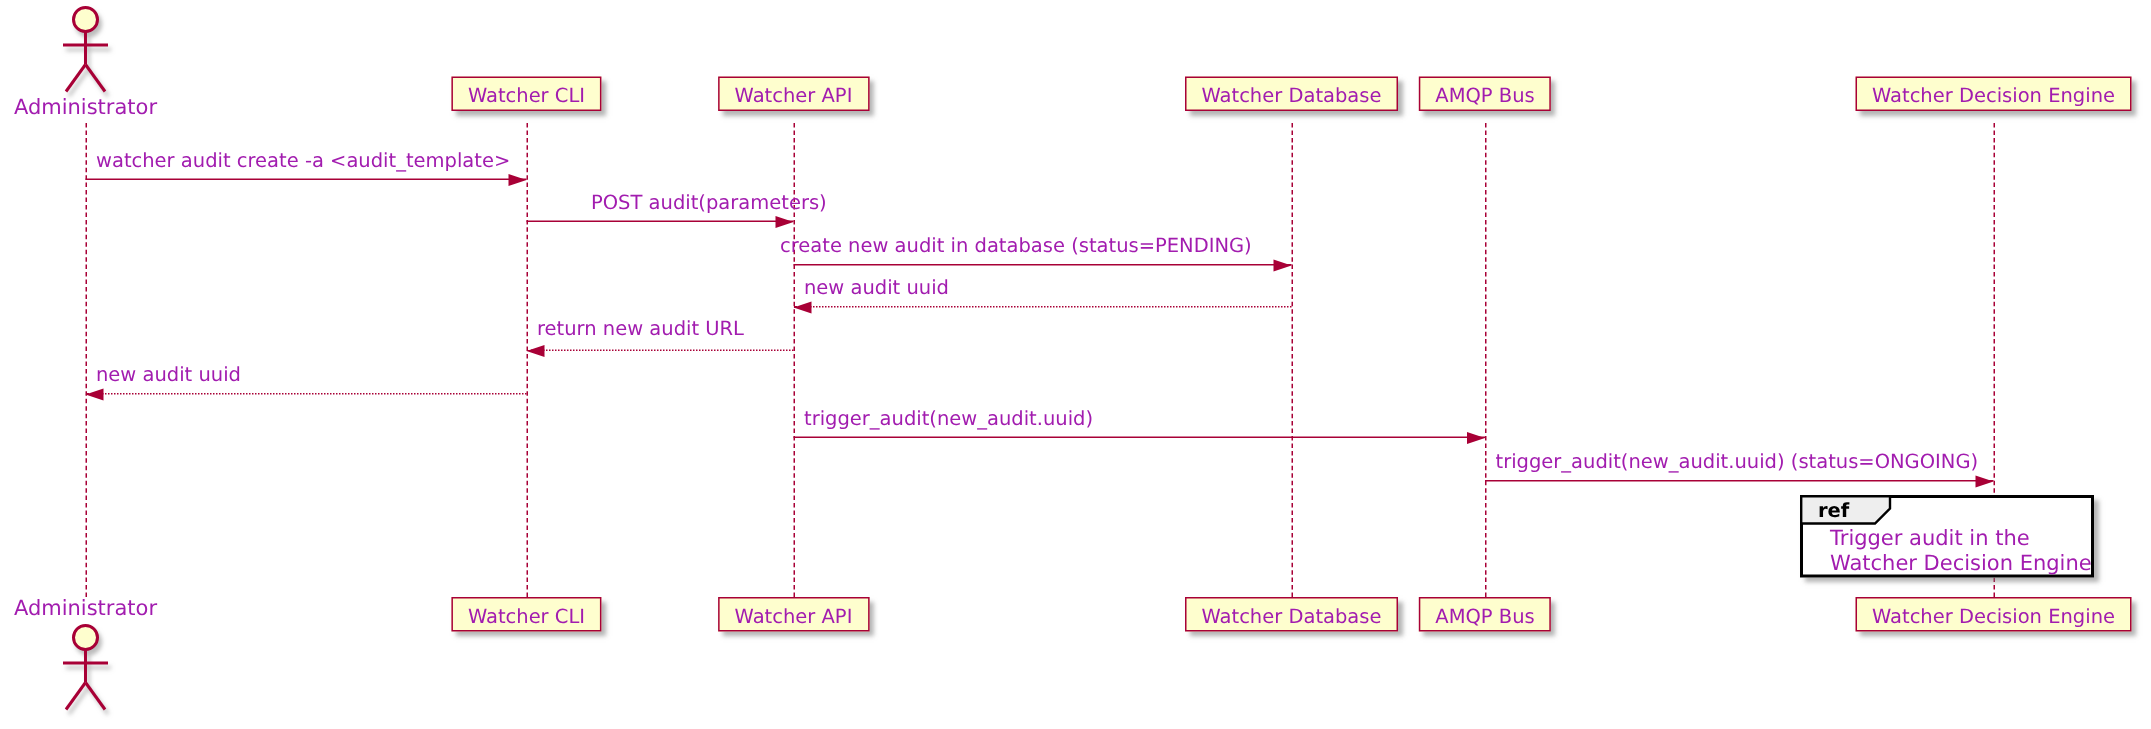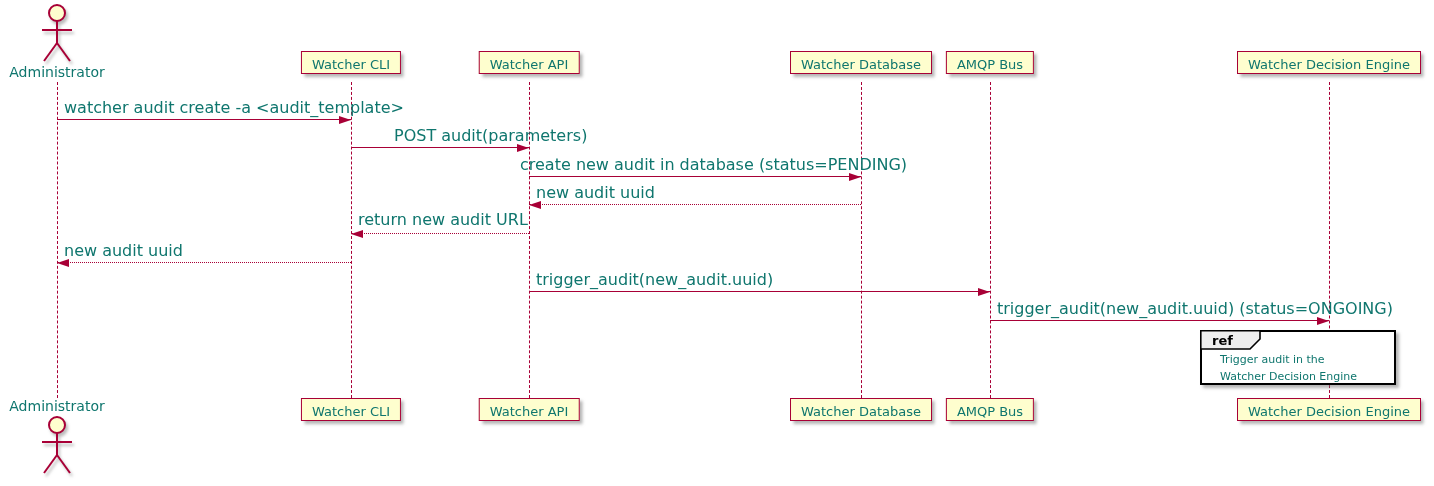--- a/index.html
+++ b/index.html
@@ -1,21 +1,21 @@
 <!DOCTYPE html>
 <html><head>
 <meta charset="utf-8">
 <style>
   html,body{margin:0;padding:0;background:#ffffff;}
   #diagram{
     position:relative;
     width:1434px;height:486px;
     background:#ffffff;
     font-family:"DejaVu Sans", sans-serif;
-    color:#0f766e;
+    color:#a21caf;
     overflow:hidden;
   }
   .lifeline{
     position:absolute;width:0;
     border-left:1px dashed #A80036;
     z-index:0;
   }
   .pbox{
     position:absolute;
     transform:translateX(-50%);
@@ -28,34 +28,34 @@
     box-shadow:3px 3px 3px rgba(120,120,120,0.55);
     z-index:2;
   }
   .msg-line{position:absolute;height:0;z-index:1;}
   .msg-line.solid{border-top:1px solid #A80036;}
   .msg-line.dotted{border-top:1px dotted #A80036;}
   .msg-arrow{position:absolute;width:0;height:0;
     border-top:4px solid transparent;border-bottom:4px solid transparent;z-index:1;}
   .msg-arrow.right{border-left:12px solid #A80036;}
   .msg-arrow.left{border-right:12px solid #A80036;}
-  .msg-label{position:absolute;font-size:16px;line-height:16px;white-space:nowrap;z-index:1;}
+  .msg-label{position:absolute;font-size:13px;line-height:16px;white-space:nowrap;z-index:1;}
   .actor-figure{position:absolute;transform:translateX(-50%);
     filter:drop-shadow(2px 3px 1.5px rgba(120,120,120,0.5));z-index:2;}
   .actor-label{position:absolute;transform:translateX(-50%);
     font-size:14px;line-height:16px;white-space:nowrap;z-index:2;}
   .refbox{
     position:absolute;left:1200px;top:330px;width:192px;height:51px;
     background:#ffffff;border:2px solid #000;
     box-shadow:3px 3px 3px rgba(120,120,120,0.55);
     z-index:3;
   }
   .ref-tag{position:absolute;top:-2px;left:-2px;}
   .ref-tag text{font-family:"DejaVu Sans", sans-serif;}
-  .ref-lines{margin:19px 0 0 18px;font-size:11px;line-height:17px;white-space:nowrap;}
+  .ref-lines{margin:19px 0 0 18px;font-size:14px;line-height:17px;white-space:nowrap;}
 </style>
 </head>
 <body>
 
 <div id="diagram">
 
   <svg class="actor-figure" style="left:57px;top:3px;" width="40" height="62" viewBox="0 0 40 62">
     <circle cx="20" cy="10" r="8" fill="#FEFECE" stroke="#A80036" stroke-width="2"></circle>
     <line x1="20" y1="18" x2="20" y2="40" stroke="#A80036" stroke-width="2"></line>
     <line x1="5" y1="27" x2="35" y2="27" stroke="#A80036" stroke-width="2"></line>

